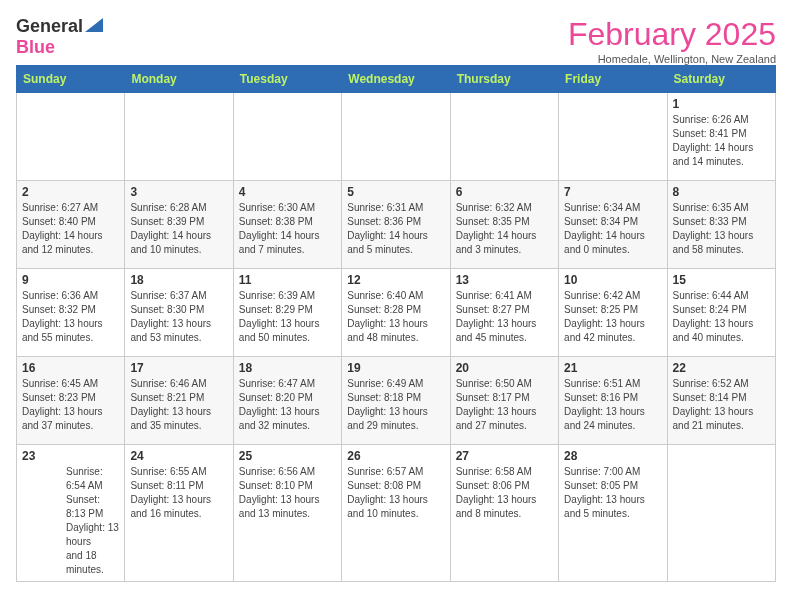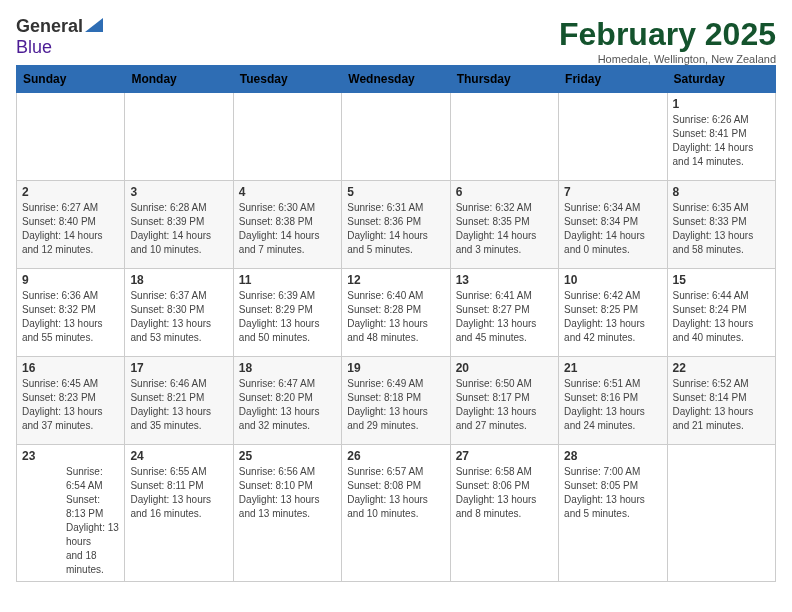--- a/index.html
+++ b/index.html
@@ -21,47 +21,47 @@
       flex-direction: column;
       align-items: flex-start;
     }
     .logo-general {
       font-size: 18px;
       font-weight: bold;
       color: #333;
     }
     .logo-blue {
       font-size: 18px;
-      font-weight: normal;
-      color: #4c1d95;
+      font-weight: bold;
+      color: #ec4899;
     }
     .logo-line {
       display: flex;
       align-items: center;
     }
     .title-area {
       text-align: right;
     }
     .month-title {
       font-size: 32px;
-      font-weight: bold;
-      color: #14532d;
+      font-weight: normal;
+      color: #ec4899;
     }
     .location-title {
       font-size: 11px;
       color: #555;
     }
     .calendar-table {
       width: 100%;
       border-collapse: collapse;
       font-size: 11px;
     }
     .calendar-table th {
       background-color: #2e6db4;
-      color: #000000;
+      color: #bef264;
       text-align: left;
       padding: 6px 6px;
       font-size: 12px;
       border: 1px solid #2e6db4;
     }
     .calendar-table td {
       border: 1px solid #ccc;
       vertical-align: top;
       padding: 4px 5px;
       height: 88px;

